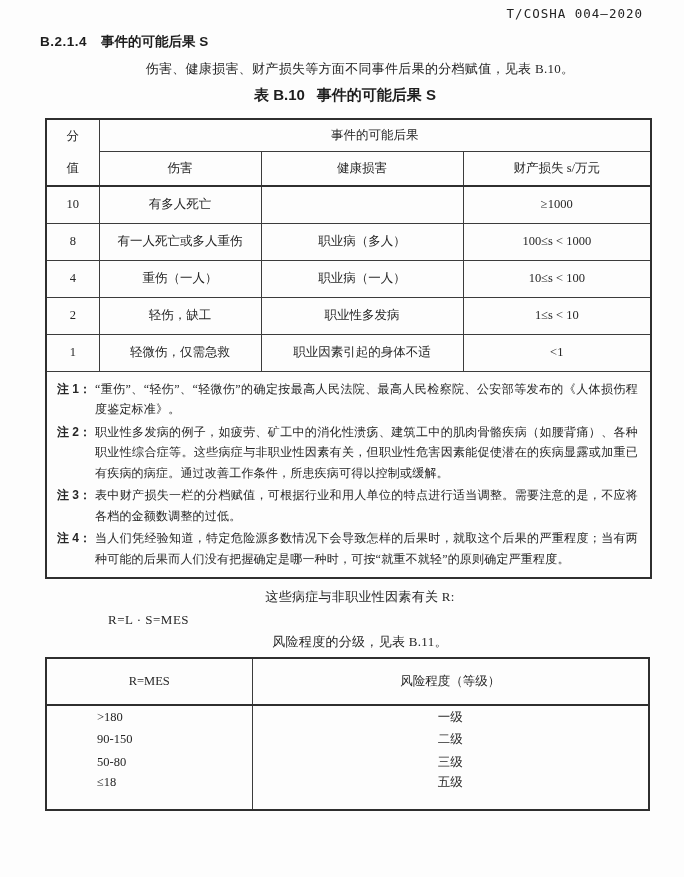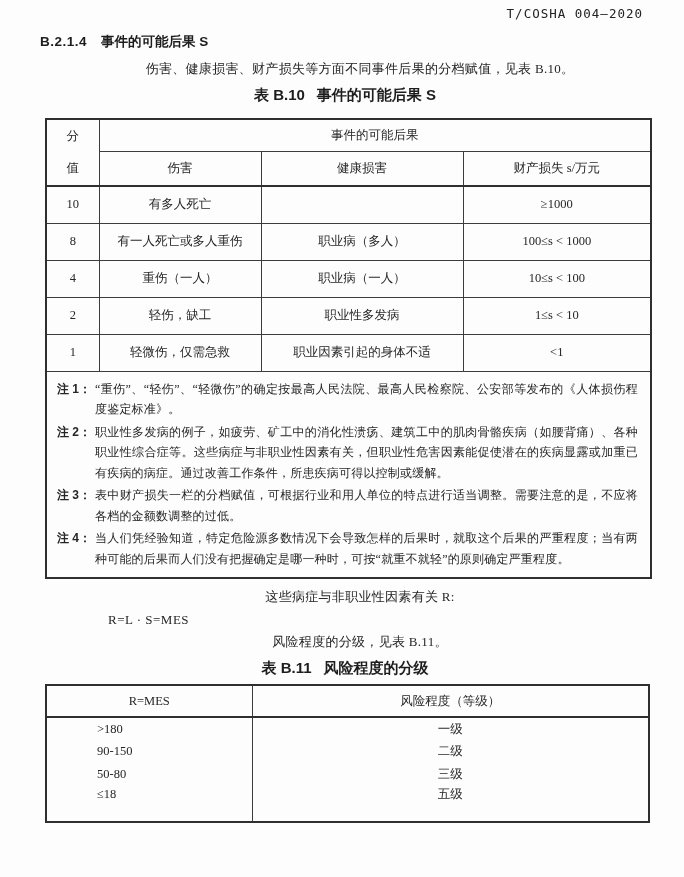--- a/index.html
+++ b/index.html
@@ -40,21 +40,21 @@
   .t10 tr.d{height:37px;}
   .score-head-inner{height:64px;display:flex;flex-direction:column;
      justify-content:space-around;align-items:center;}
   .t10 td.notes-cell{padding:7px 12px 6px 10px;text-align:left;}
   .note{display:flex;margin-bottom:2px;font-size:12px;line-height:20.5px;}
   .note-label{font-weight:bold;min-width:38px;white-space:nowrap;
      font-family:"Liberation Sans","DejaVu Sans",sans-serif;}
   .note-text{flex:1;text-align:justify;letter-spacing:0.2px;}
 
   .t11{width:603px;border:2px solid #2f2f2f;margin-top:6px;}
-  .t11 tr.head{height:32px;}
+  .t11 tr.head{height:47px;}
   .t11 tr.head td{border-bottom:2px solid #2f2f2f;}
   .t11 tr.d{height:23px;}
   .t11 tr.d td{border-top:none;border-bottom:none;}
   .t11 td.range{text-align:left;padding-left:50px;}
   .t11 tr.d:first-of-type td{padding-top:4px;}
   .t11 tr.d:last-of-type td{padding-bottom:18px;}
   .sp{margin-top:16px;}
 </style>
 </head>
 <body>
@@ -146,23 +146,20 @@
       </td>
     </tr>
   </tbody>
     </table>
 
 
   <div class="body-line">这些病症与非职业性因素有关 R:</div>
   <div class="formula-line">R=L · S=MES</div>
   <div class="body-line" style="margin-top:5px;">风险程度的分级，见表 B.11。</div>
 
-  <div class="table-caption">
-    <span class="num">表 B.11</span><span class="ttl">风险程度的分级</span>
-  </div>
 
   <table class="t11">
     <colgroup>
         <col style="width:206px">
         <col style="width:397px">
       </colgroup>
     <tbody>
         <tr class="head">
       <td>R=MES</td>
       <td>风险程度（等级）</td>

